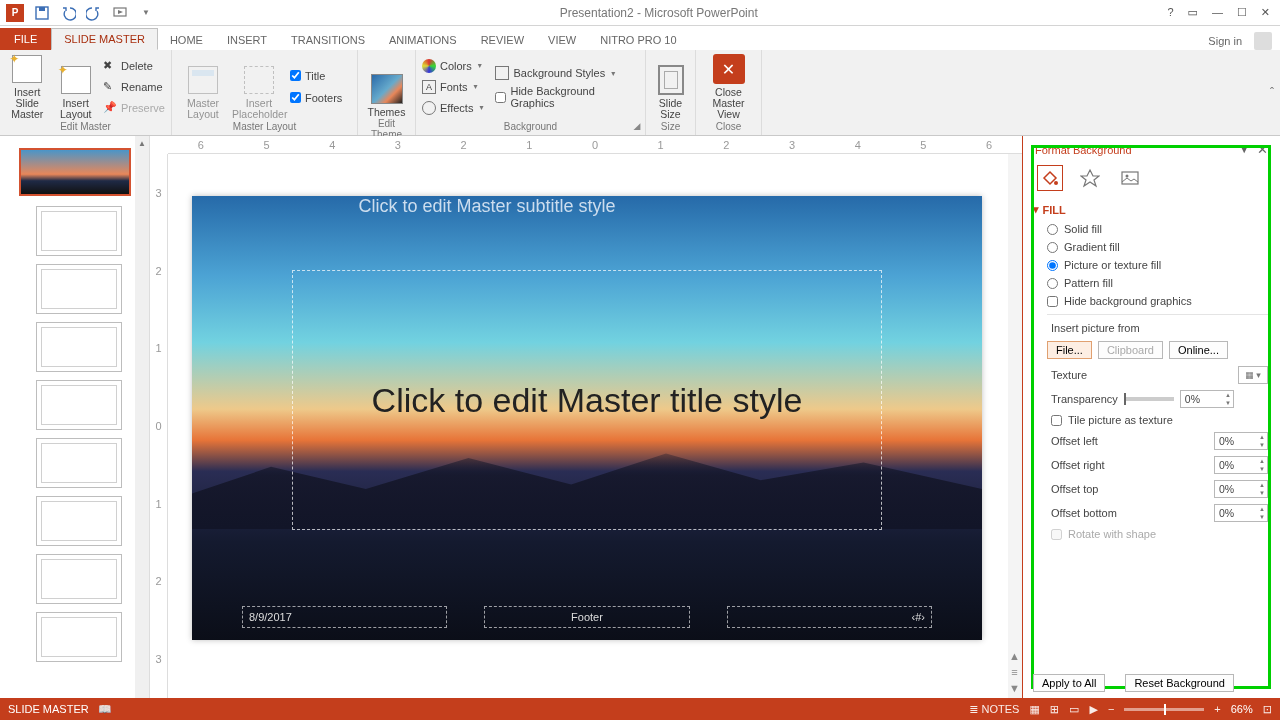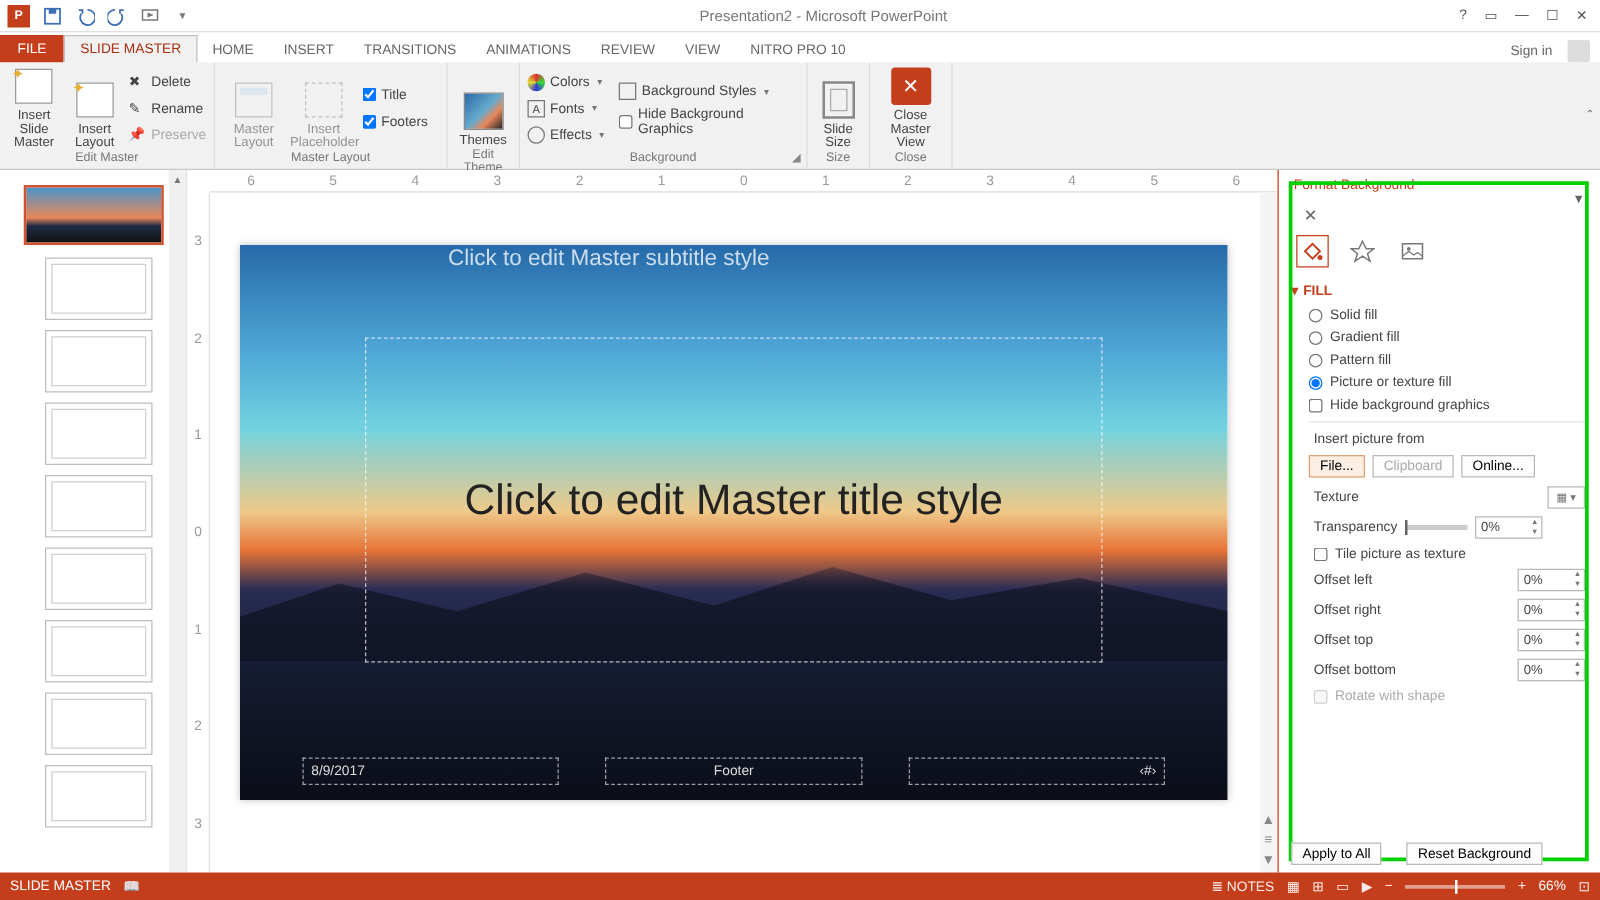--- a/index.html
+++ b/index.html
@@ -62,21 +62,21 @@
 .ph-footer-row { position:absolute; left:50px; right:50px; bottom:12px; height:22px; display:flex; gap:37px; }
 .ph-footer-row .fbox { flex:1; border:1px dashed rgba(255,255,255,.6); color:#ddd; font-size:10px; display:flex; align-items:center; padding:0 6px; }
 .ph-footer-row .fbox.center { justify-content:center; }
 .ph-footer-row .fbox.right { justify-content:flex-end; }
 .canvas-scroll-v { position:absolute; right:0; top:18px; bottom:0; width:14px; background:#f4f4f4;}
 .canvas-nav { position:absolute; right:2px; bottom:4px; display:flex; flex-direction:column; gap:4px; color:#888; font-size:9px; align-items:center;}
 
 
 .fb-panel { width: 258px; background: #fff; border-left: 1px solid #c43e1c; position: relative; padding: 0 10px 10px; }
 .fb-panel.highlight { outline: 3px solid #00d000; outline-offset: -12px; }
-.fb-title { color: #c43e1c; font-size: 17px; padding: 6px 2px 8px; display:flex; align-items:flex-start;flex-direction:column; }
+.fb-title { color: #c43e1c; font-size: 17px; padding: 6px 2px 8px; display:flex; align-items:center; }
 .fb-title .tdrop { margin-left:auto; font-size:10px; color:#666; }
 .fb-title .tclose { margin-left:8px; color:#666; font-size:13px; }
 .fb-tabs { display:flex; gap:14px; padding: 0 4px 8px; }
 .fb-tab-ic { width:26px; height:26px; border:1px solid transparent; display:flex; align-items:center; justify-content:center; }
 .fb-tab-ic.active { border-color:#c43e1c; color:#c43e1c; }
 .fb-section-hdr { color:#c43e1c; font-size:11px; font-weight:600; padding:4px 0; display:flex; align-items:center; gap:4px;}
 .fb-row { display:flex; align-items:center; padding:3px 2px 3px 14px; font-size:11px; color:#444; gap:6px;}
 .fb-row input[type=radio], .fb-row input[type=checkbox] { width:11px; height:11px; }
 .fb-row.sub { padding-left: 18px; }
 .fb-row .lbl { flex:1; }
@@ -417,26 +417,26 @@
 
     <label class="fb-row">
         <input type="radio" name="fill" style="">
         <span>Solid fill</span>
       </label>
     <label class="fb-row">
         <input type="radio" name="fill" style="">
         <span>Gradient fill</span>
       </label>
     <label class="fb-row">
+        <input type="radio" name="fill" checked="" style="">
+        <span>Picture or texture fill</span>
+      </label>
+    <label class="fb-row">
         <input type="radio" name="fill" style="">
         <span>Pattern fill</span>
-      </label>
-    <label class="fb-row">
-        <input type="radio" name="fill" checked="" style="">
-        <span>Picture or texture fill</span>
       </label>
     <label class="fb-row">
         <input type="checkbox" style="">
         <span>Hide background graphics</span>
       </label>
 
     <div class="divider"></div>
     <div class="fb-row sub">Insert picture from</div>
     <div class="fb-btn-row">
       <button class="fb-btn orange">File...</button>

